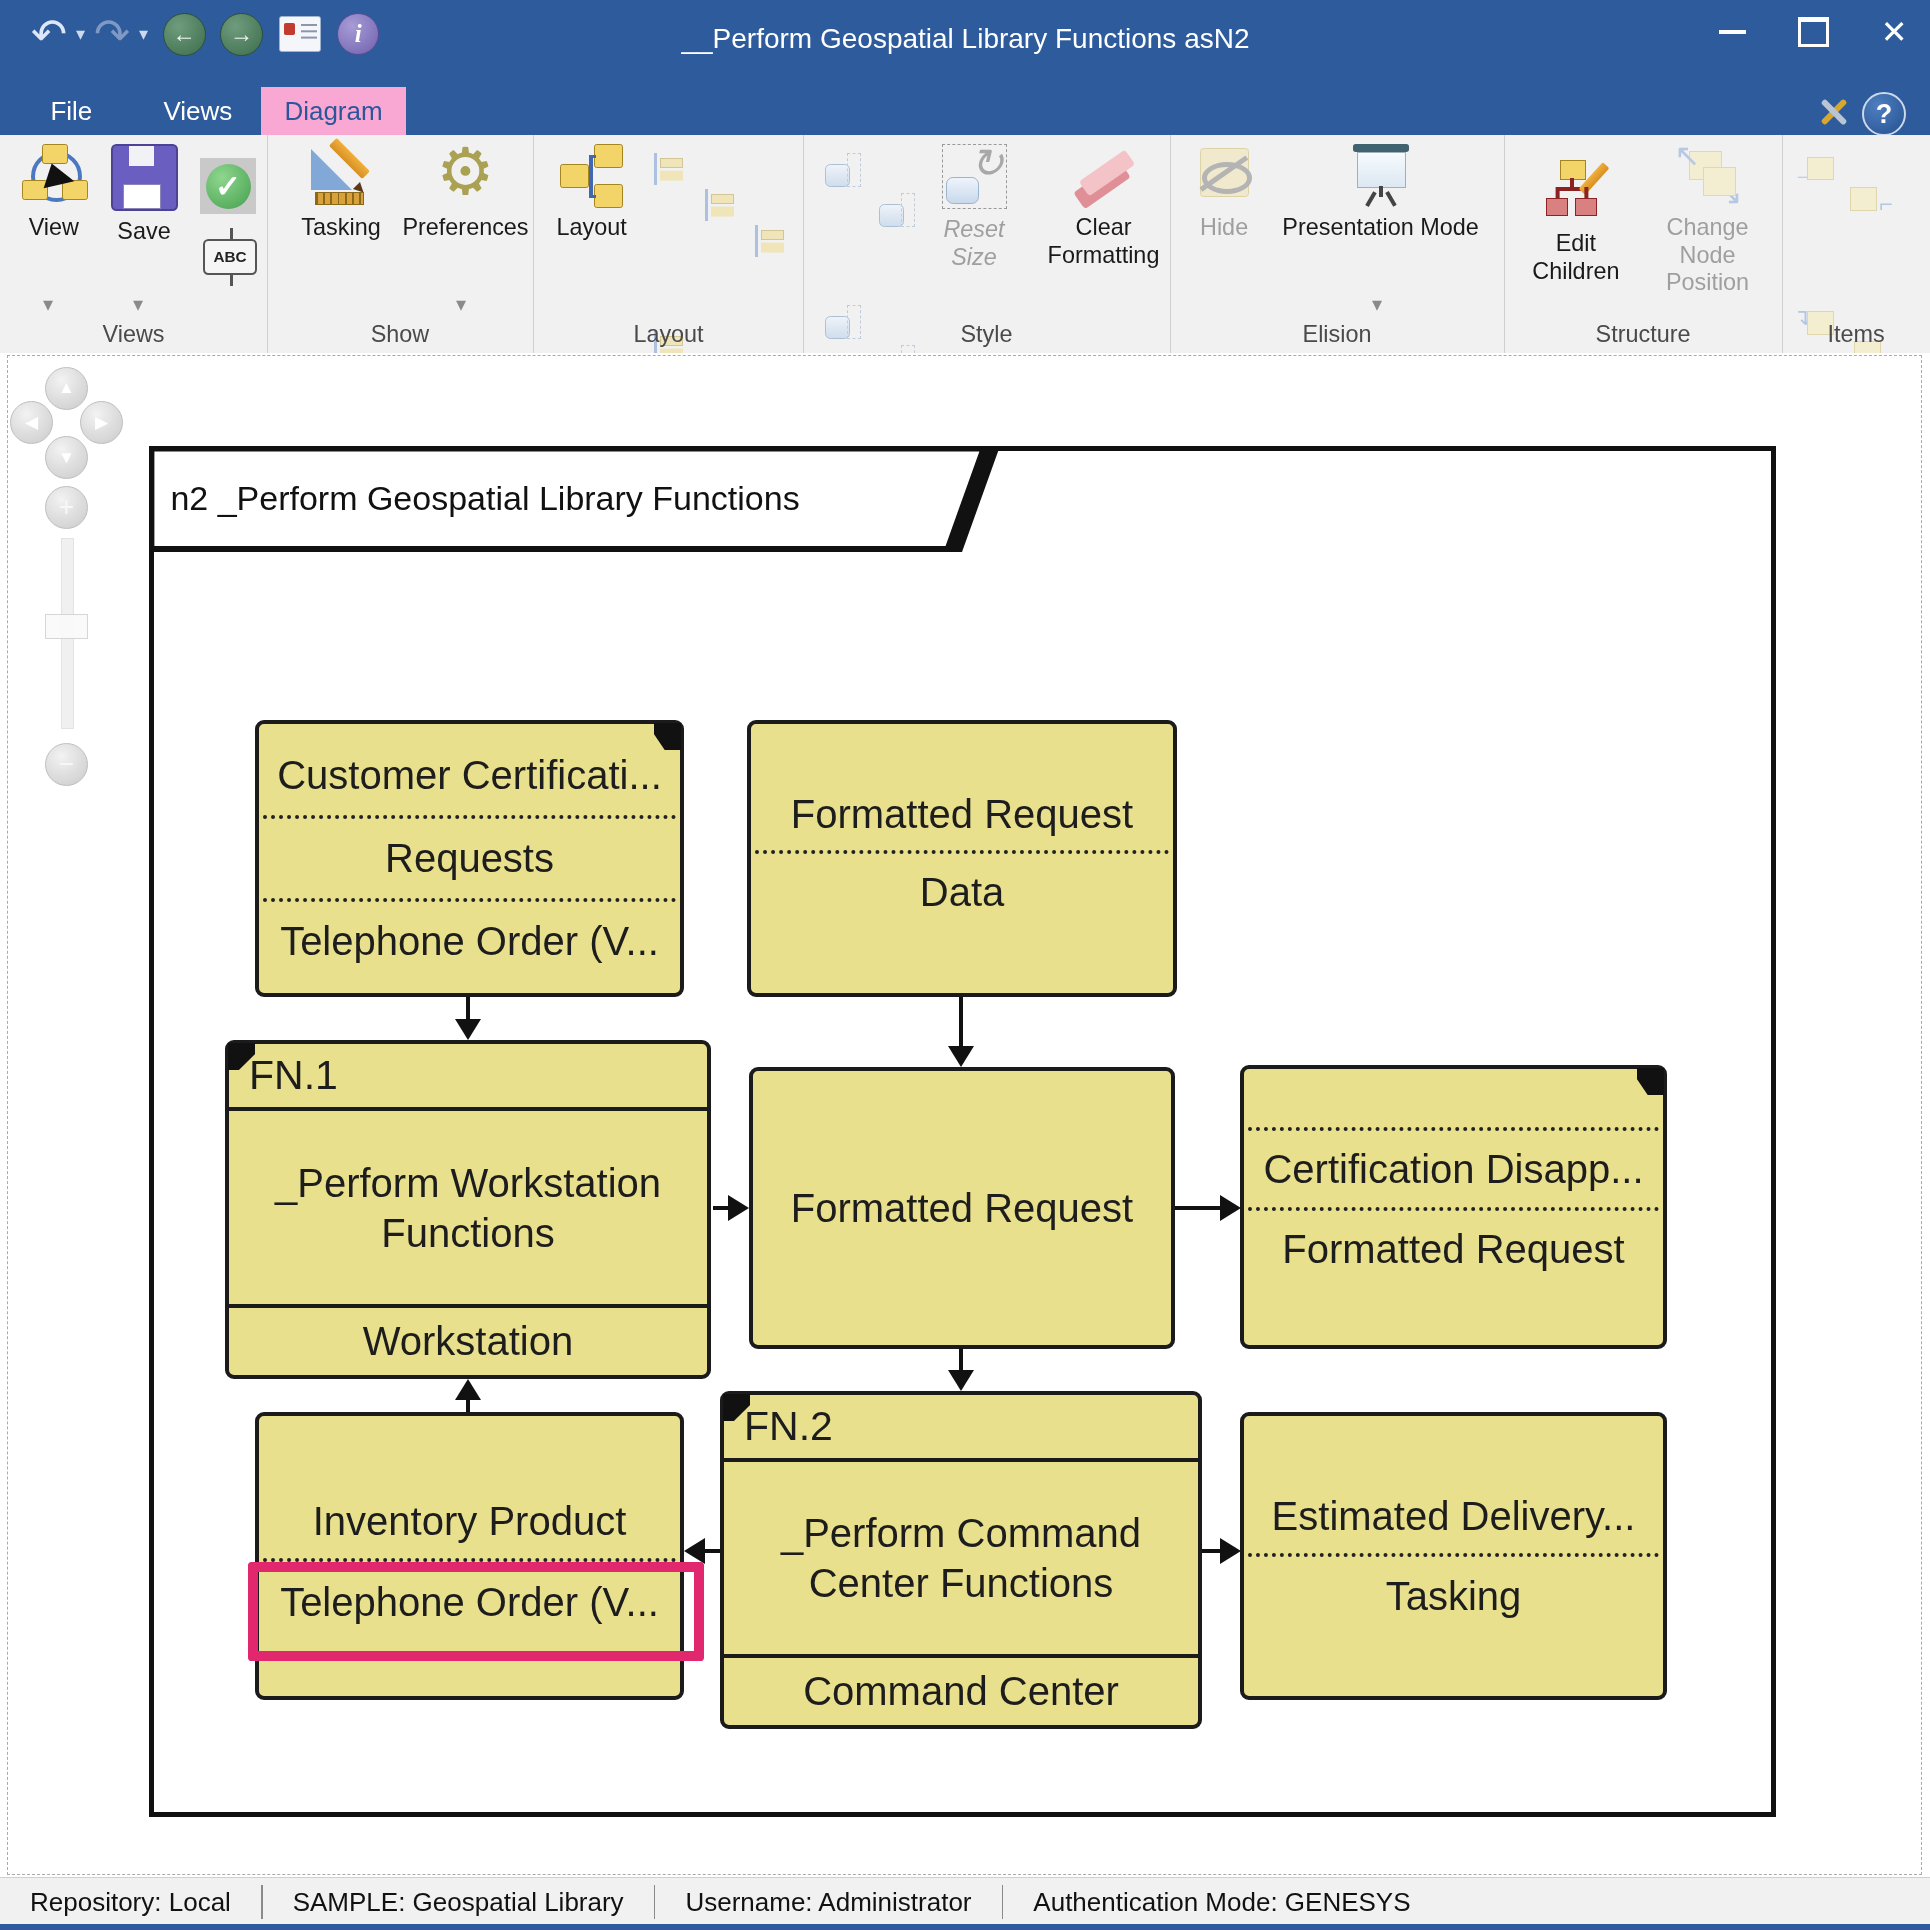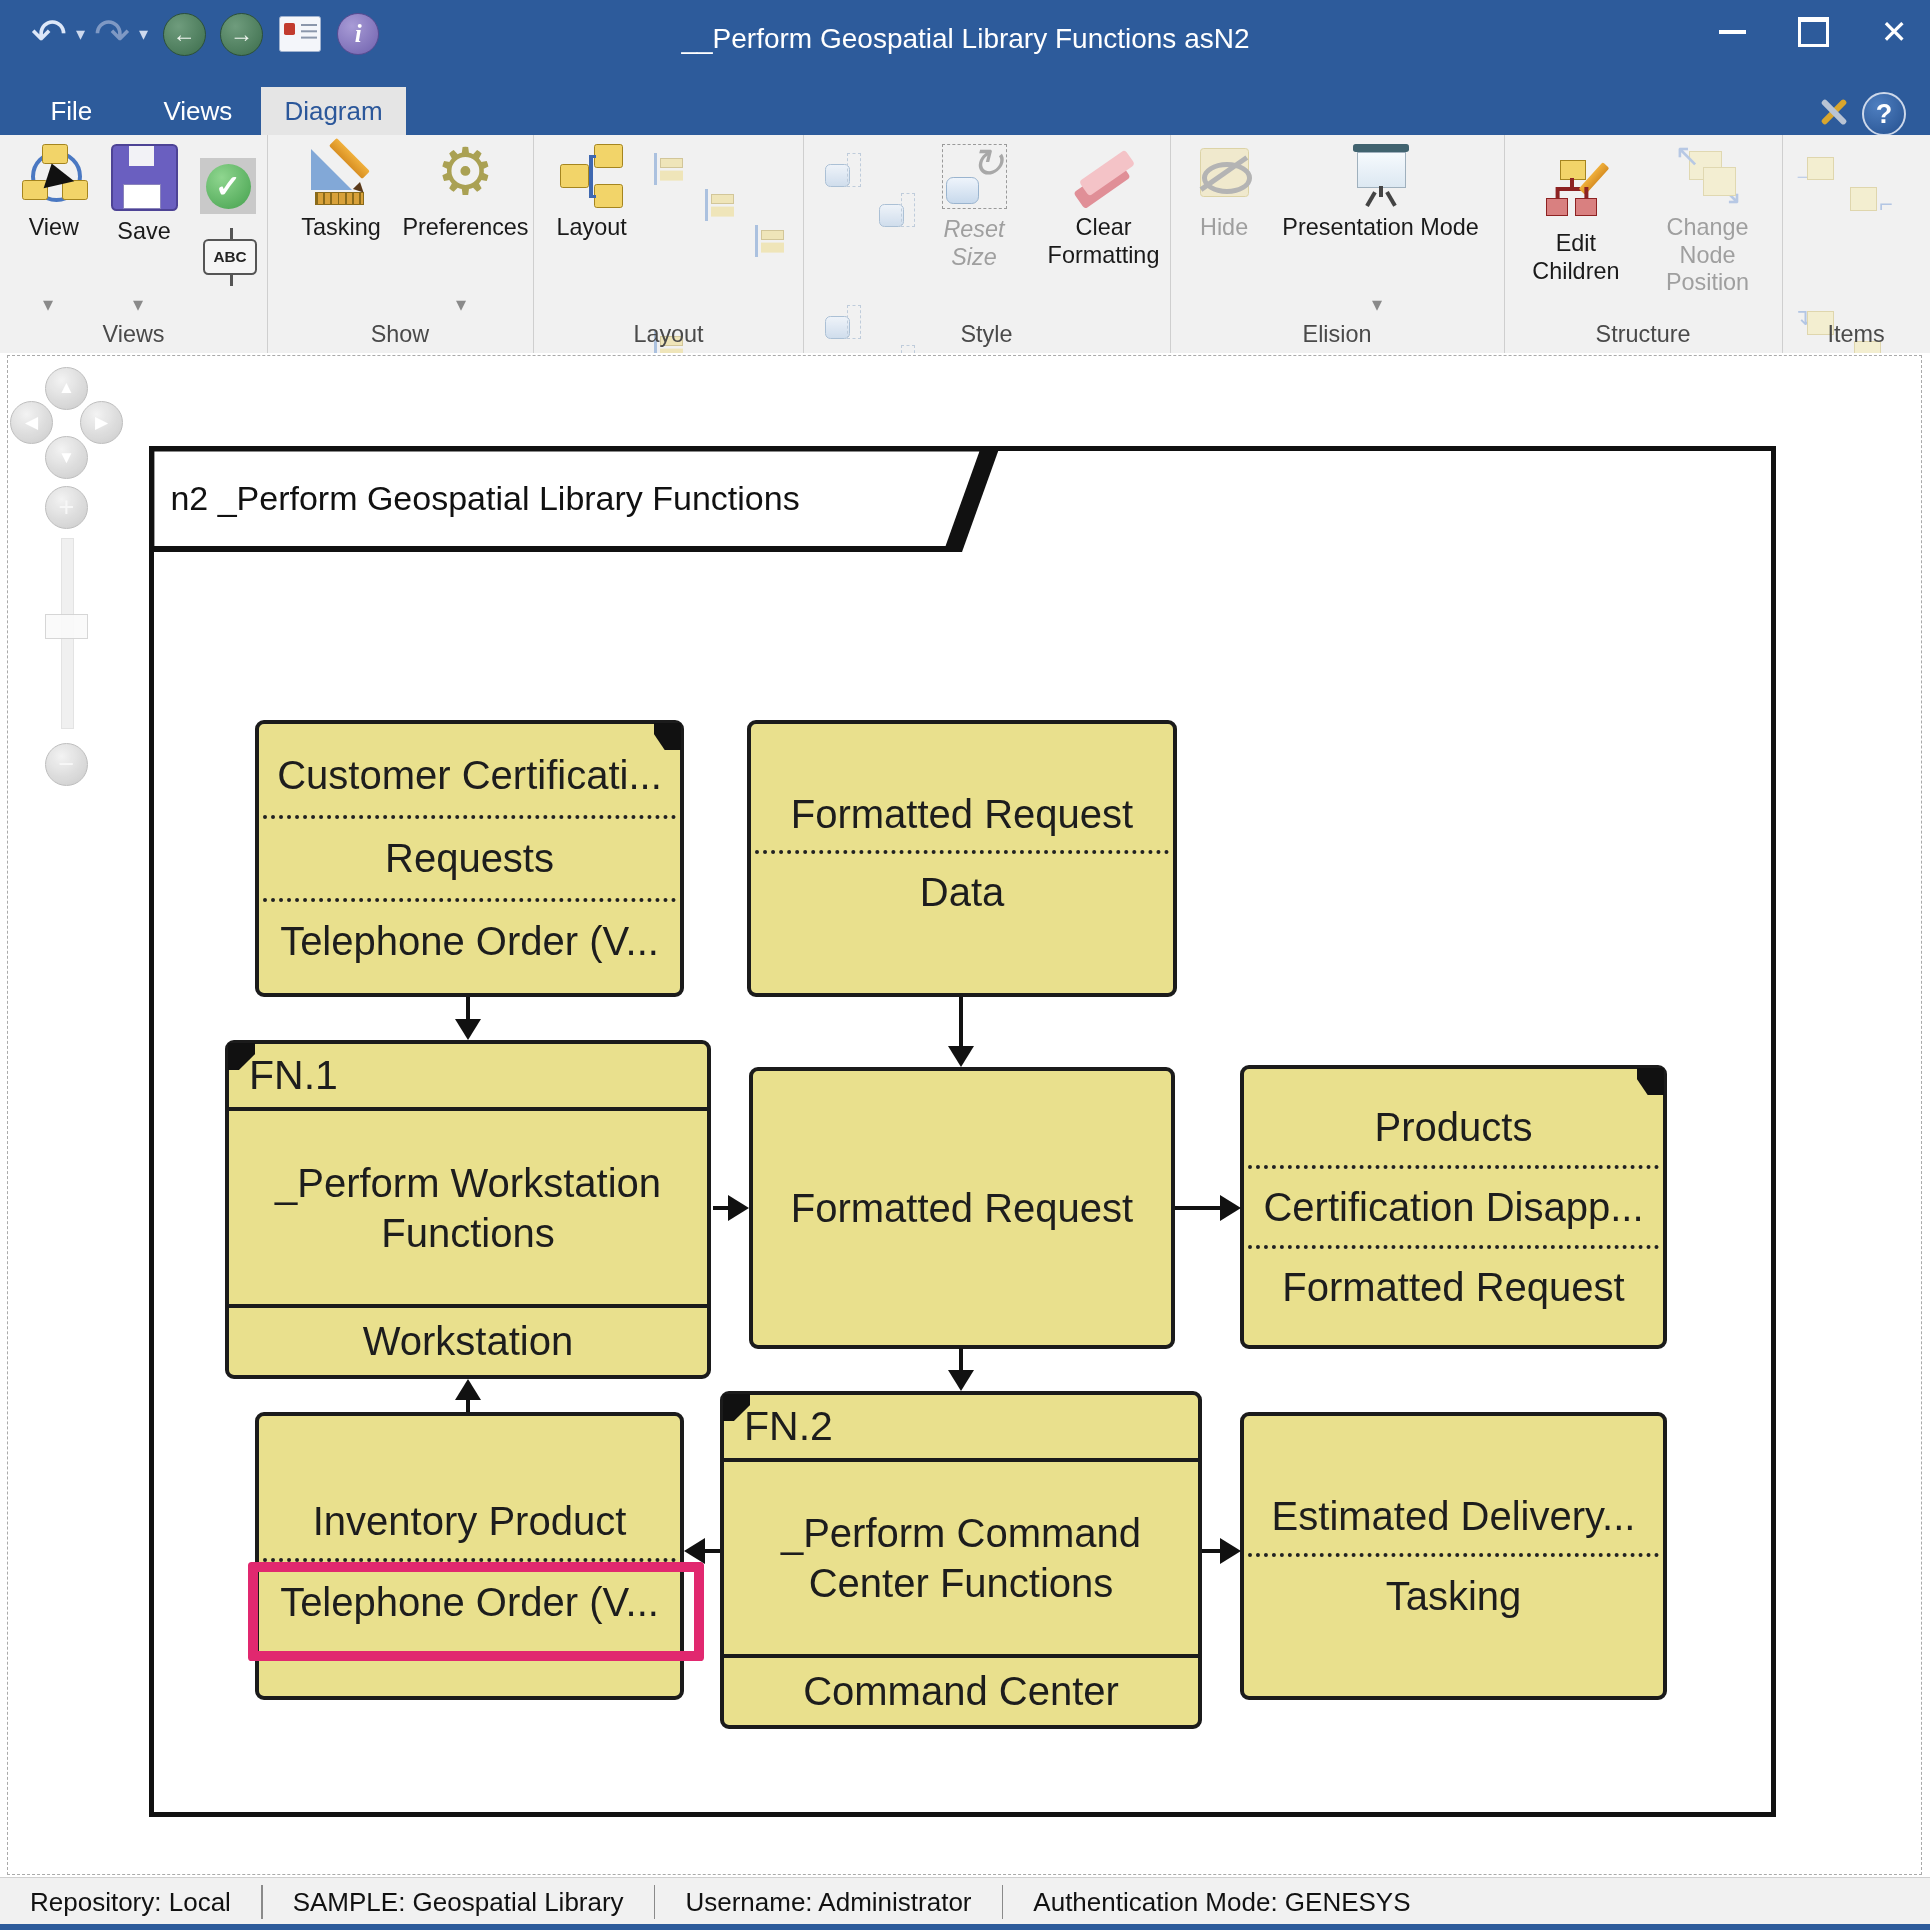--- a/index.html
+++ b/index.html
@@ -26,21 +26,21 @@
     display:flex;align-items:center;justify-content:center;margin-left:7.2px;font-style:italic;}
   .title-text{position:absolute;left:0;top:23.4px;width:100%;text-align:center;color:#ffffff;font-size:28px;}
   .win-controls{position:absolute;right:23.4px;top:16px;display:flex;align-items:center;gap:52px;}
   .wc-min{width:27px;height:3.6px;background:#ffffff;}
   .wc-max{width:25px;height:21.6px;border:3.6px solid #ffffff;border-top-width:5.4px;}
   .wc-close{color:#ffffff;font-size:32px;line-height:1;}
   
   .tabrow{position:absolute;left:0;top:87px;width:1931px;height:48px;background:#2d5b9b;}
   .tab{position:absolute;top:0;height:48px;display:flex;align-items:center;justify-content:center;
     color:#ffffff;font-size:26px;padding:0 23.4px;}
-  .tab.active{background:#e5e5e5;color:#2b579a;}
+  .tab.active{background:#f9a8d4;color:#2b579a;}
   .tr-tools{position:absolute;right:79px;top:7.2px;width:36px;height:36px;}
   .tr-tools::before{content:"";position:absolute;left:15.3px;top:1.8px;width:6.3px;height:32px;background:#d9a62e;border-radius:2.7px;transform:rotate(45deg);}
   .tr-tools::after{content:"";position:absolute;left:15.3px;top:1.8px;width:6.3px;height:32px;background:#b9c4d4;border-radius:2.7px;transform:rotate(-45deg);}
   .tr-help{position:absolute;right:25px;top:5.4px;width:40px;height:40px;border-radius:50%;
     background:radial-gradient(circle at 35% 30%,#4f7fc0,#24508f);border:2.7px solid #cdd8ea;
     color:#fff;font-size:27px;font-weight:bold;display:flex;align-items:center;justify-content:center;}
   
   .ribbon{position:absolute;left:0;top:135px;width:1931px;height:218px;background:#f1f1f1;border-bottom:0.9px solid #d2d2d2;}
   .rgroup{position:absolute;top:0;height:218px;border-right:0.9px solid #cfcfcf;}
   .group-label{position:absolute;bottom:5.4px;left:0;width:100%;text-align:center;font-size:23.4px;color:#4a4a4a;}
@@ -406,21 +406,20 @@
 
   <div class="dbox" style="left:749px;top:714px;width:426px;height:282px;">
     <div class="rowwrap">
       <div class="drow" style="flex:1;">Formatted Request</div>
     </div>
   </div>
 
   <div class="dbox" style="left:1240px;top:712px;width:427px;height:284px;">
     <span class="corner-tr"></span>
     <div class="rowwrap" style="justify-content:center;">
-      <div class="drow" style="height:76px;">Products</div>
       <div class="dsep"></div>
       <div class="drow" style="height:76px;text-align:right;">Certification Disapp...</div>
       <div class="dsep"></div>
       <div class="drow" style="height:76px;">Formatted Request</div>
     </div>
   </div>
 
   <div class="dbox" style="left:255px;top:1059px;width:429px;height:288px;">
     <div class="rowwrap" style="padding-top:68px;">
       <div class="drow" style="height:74px;">Inventory Product</div>

